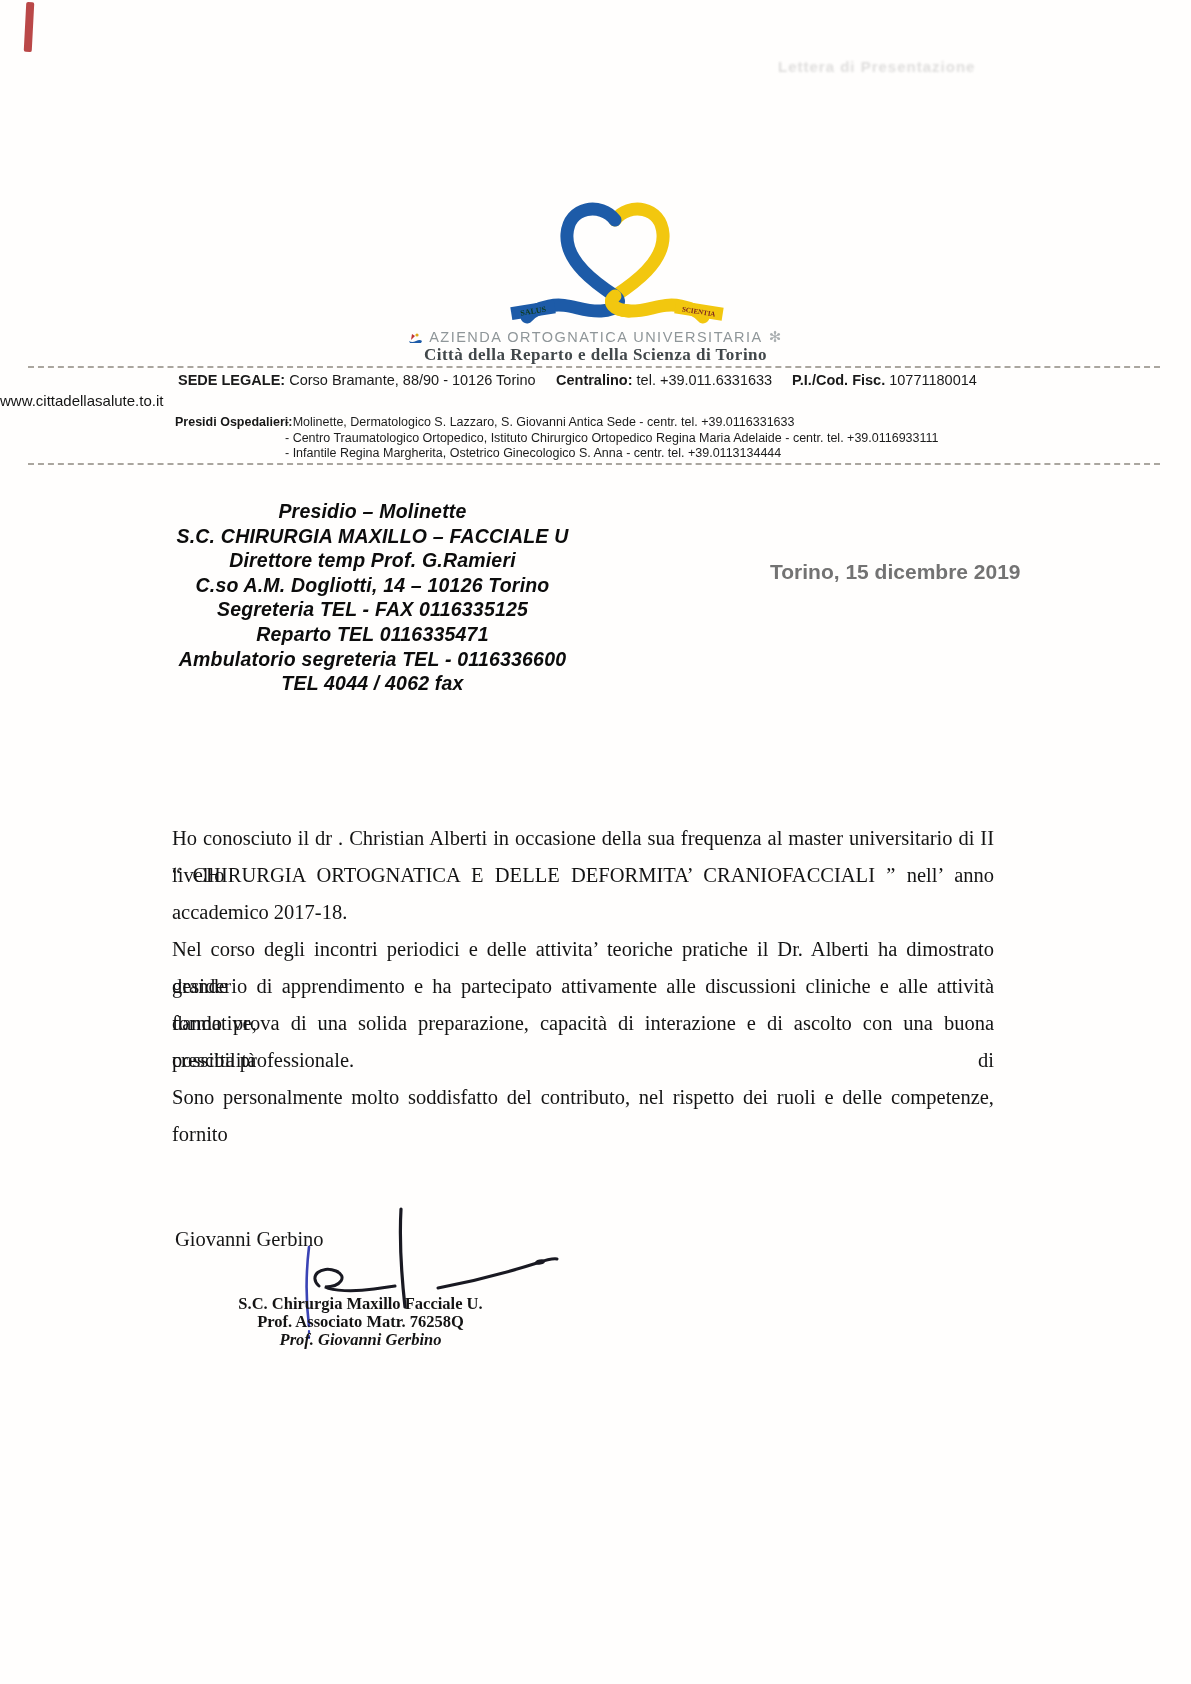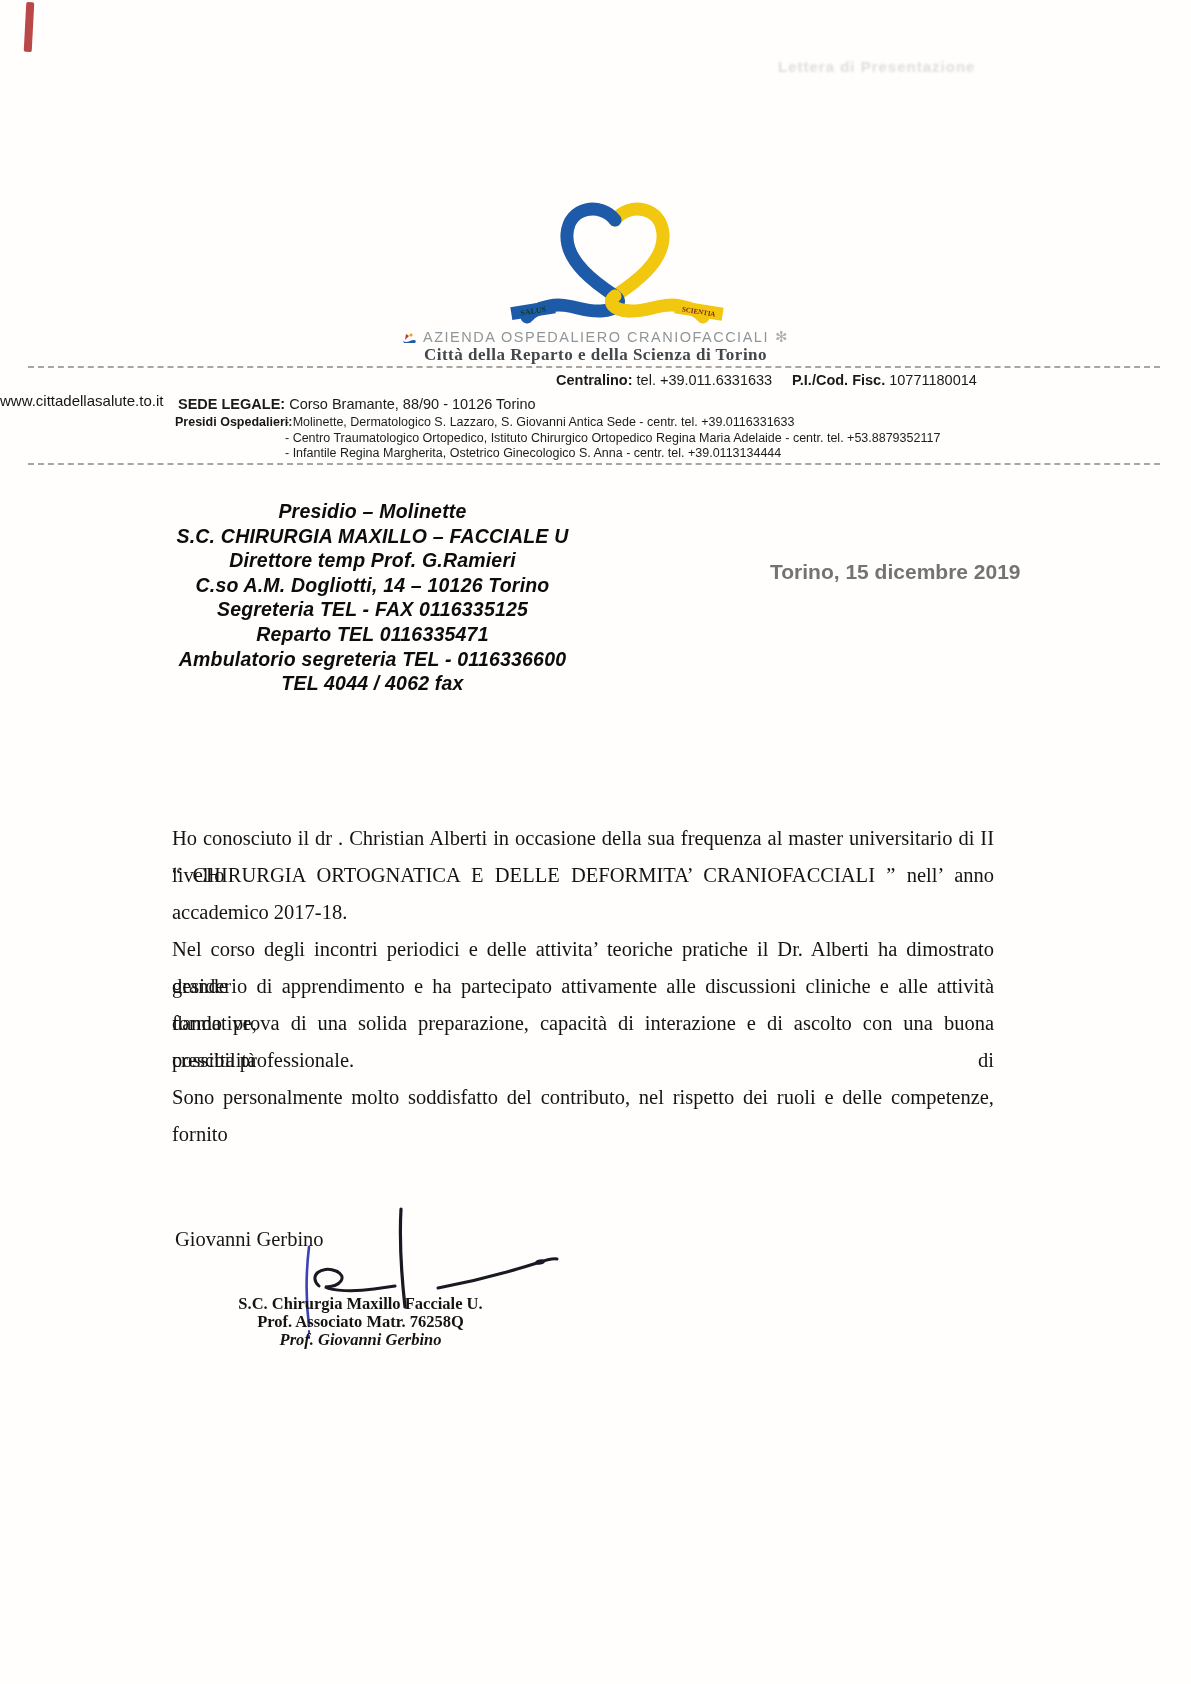--- a/index.html
+++ b/index.html
@@ -21,21 +21,21 @@
   .org-line { left:0; top:328px; width:1191px; text-align:center; color:#8f9699;
               font-size:14.5px; letter-spacing:1.5px; }
   .org-line .emblem { display:inline-block; vertical-align:-2px; margin-right:6px; }
   .org-line .fig { color:#a9aeb0; font-size:15px; margin-left:6px; }
   .city-line { left:0; top:345px; width:1191px; text-align:center; color:#41474a;
                font-size:17px; font-weight:bold; font-family:"Liberation Serif", serif;
                letter-spacing:.5px; }
 
   .dash { left:28px; width:1132px; height:0; border-top:2px dashed #aaa69f; }
   .dash1 { top:366px; } .dash2 { top:463px; }
-  .sede-item1 { left:178px; top:372px;margin-top:24px; }
+  .sede-item1 { left:178px; top:372px; }
   .sede-item2 { left:556px; top:372px; }
   .sede-item3 { left:792px; top:372px; }
   .website { left:0; top:392px; width:1160px; text-align:left; font-size:15px; color:#141414; }
 
   .presidi-label { left:175px; top:415px; font-size:12.5px; font-weight:bold; color:#161616; }
   .presidi-lines { left:285px; top:415px; width:720px; font-size:12.5px; color:#1c1c1c; }
   .presidi-lines div { height:15.5px; line-height:15.5px; white-space:nowrap; }
 
   
   .dept { left:165px; top:499px; width:415px; text-align:center;
@@ -85,21 +85,21 @@
         <text x="196" y="116" text-anchor="middle" font-size="7" font-family="Liberation Serif, serif" fill="#7a2020" font-weight="bold">SCIENTIA</text>
       </g>
     </svg>
   </div>
 
   <div class="abs org-line">
     <span class="emblem"><svg width="15" height="13" viewBox="0 0 15 13">
           <path d="M1,10 Q4,12 8,10 T14,10 L13,12 L2,12 Z" fill="#1d5ba8"></path>
           <path d="M3,9 L4,3 L7,5 Z" fill="#c03434"></path>
           <circle cx="9" cy="4" r="1.6" fill="#e0a818"></circle>
-        </svg></span><span>AZIENDA OSPEDALIERO  CRANIOFACCIALI</span><span class="fig">✻</span>
+        </svg></span><span>AZIENDA ORTOGNATICA  UNIVERSITARIA</span><span class="fig">✻</span>
   </div>
   <div class="abs city-line">Città della Reparto e della Scienza di Torino</div>
 
   <div class="abs dash dash1"></div>
 
   <div class="abs sede-item1" style="font-size:14.5px">
     <b>SEDE LEGALE:</b>
     <span>Corso Bramante, 88/90 - 10126 Torino</span>
   </div>
   <div class="abs sede-item2" style="font-size:14.5px">
@@ -108,21 +108,21 @@
   </div>
   <div class="abs sede-item3" style="font-size:14.5px">
     <b>P.I./Cod. Fisc.</b>
     <span>10771180014</span>
   </div>
   <div class="abs website">www.cittadellasalute.to.it</div>
 
   <div class="abs presidi-label">Presidi Ospedalieri:</div>
   <div class="abs presidi-lines">
     <div>- Molinette, Dermatologico S. Lazzaro, S. Giovanni Antica Sede - centr. tel. +39.0116331633</div>
-    <div>- Centro Traumatologico Ortopedico, Istituto Chirurgico Ortopedico Regina Maria Adelaide - centr. tel. +53.8879352117</div>
+    <div>- Centro Traumatologico Ortopedico, Istituto Chirurgico Ortopedico Regina Maria Adelaide - centr. tel. +39.0116933111</div>
     <div>- Infantile Regina Margherita, Ostetrico Ginecologico S. Anna - centr. tel. +39.0113134444</div>
   </div>
 
   <div class="abs dash dash2"></div>
 
   <div class="abs dept">
     <div>Presidio – Molinette</div>
     <div>S.C. CHIRURGIA  MAXILLO – FACCIALE U</div>
     <div>Direttore temp Prof. G.Ramieri</div>
     <div>C.so A.M. Dogliotti, 14 – 10126 Torino</div>

